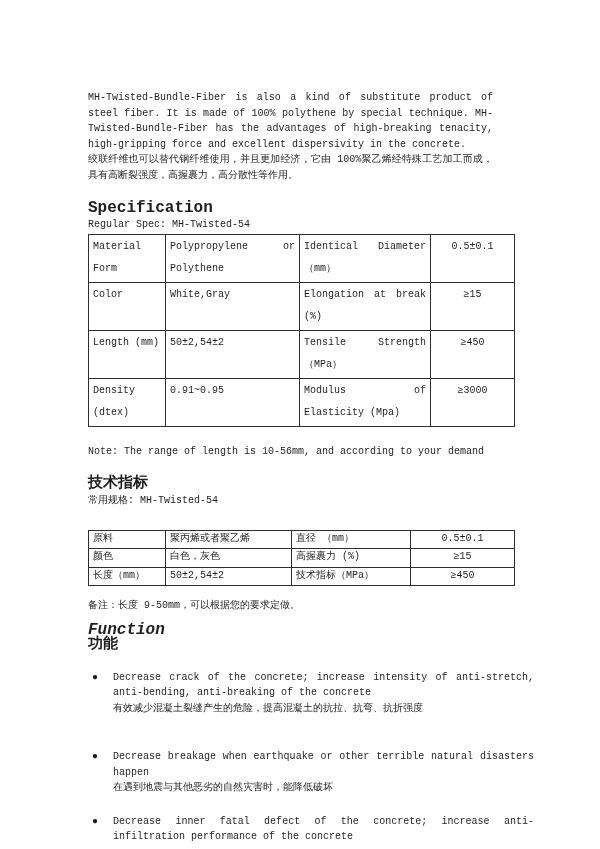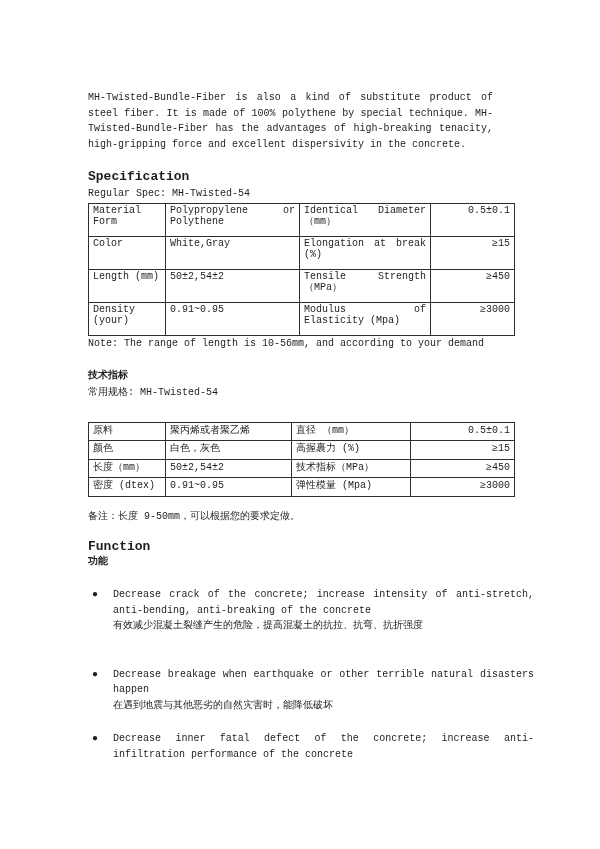--- a/index.html
+++ b/index.html
@@ -14,61 +14,61 @@
     font-family: "Liberation Mono", "DejaVu Sans Mono", monospace;
     font-size: 10px;
     line-height: 15.5px;
     color: #1e1e1e;
     overflow: hidden;
   }
   p { margin: 0; }
   .just { text-align: justify; }
   .heading {
     font-weight: bold;
-    font-size: 13px;
+    font-size: 16px;
     line-height: 14px;
   }
   .heading-zh {
     font-weight: bold;
-    font-size: 10px;
+    font-size: 15px;
     line-height: 15px;
   }
   .spec-heading { margin-top: 18px; }
   .subheading { line-height: 15px; margin-top: 2px; }
 
   table {
     border-collapse: collapse;
     table-layout: fixed;
     margin-top: 2px;
     width: 426px;
   }
   td {
     border: 1px solid #2d2d2d;
     vertical-align: top;
     padding: 1px 4px 2px 4px;
     text-align: justify;
     overflow: hidden;
   }
-  .table-en td { line-height: 11px; height: 29px; }
+  .table-en td { line-height: 22px; height: 29px; }
   .table-zh td { line-height: 14.5px; height: 14.5px; }
   .table-en col:nth-child(1) { width: 77px; }
   .table-en col:nth-child(2) { width: 134px; }
   .table-en col:nth-child(3) { width: 131px; }
   .table-en col:nth-child(4) { width: 84px; }
   .table-zh col:nth-child(1) { width: 77px; }
   .table-zh col:nth-child(2) { width: 126px; }
   .table-zh col:nth-child(3) { width: 119px; }
   .table-zh col:nth-child(4) { width: 104px; }
-  td.val { text-align: right; }
+  td.val { text-align: center; }
 
-  .note-line { }
+  .note-line { margin-top: 17px; }
   .tech-heading { margin-top: 16px; }
   .table-zh { margin-top: 22px; }
   .remark-line { margin-top: 13px; line-height: 14.5px; }
-  .func-en { margin-top: 16px; }
+  .func-en { margin-top: 9px; font-style: italic; }
   .func-zh { margin-top: 0; }
 
   ul.func-list {
     list-style: none;
     margin: 18px 0 0 0;
     padding: 0 0 0 4px;
   }
   ul.func-list li { display: flex; }
   ul.func-list li + li { margin-top: 33px; }
   ul.func-list li:nth-child(3) { margin-top: 18px; }
@@ -79,20 +79,21 @@
     line-height: 15.5px;
   }
   .btext { flex: none; width: 421px; }
 </style>
 </head>
 <body>
 
 <div class="page">
 
   <p class="just">MH-Twisted-Bundle-Fiber is also a kind of substitute product of steel fiber. It is made of 100% polythene by special technique. MH-Twisted-Bundle-Fiber has the advantages of high-breaking tenacity, high-gripping force and excellent dispersivity in the concrete.</p>
+  <p class="just">绞联纤维也可以替代钢纤维使用，并且更加经济，它由 100%聚乙烯经特殊工艺加工而成，具有高断裂强度，高握裹力，高分散性等作用。</p>
 
   <p class="heading spec-heading">Specification</p>
   <p class="subheading">Regular Spec: MH-Twisted-54</p>
 
   <table class="table-en">
     <colgroup>
         <col>
         <col>
         <col>
         <col>
@@ -110,21 +111,21 @@
       <td>Elongation at break (%)</td>
       <td class="val">≥15</td>
     </tr>
     <tr>
       <td>Length (mm)</td>
       <td>50±2,54±2</td>
       <td>Tensile Strength （MPa）</td>
       <td class="val">≥450</td>
     </tr>
     <tr>
-      <td>Density (your)</td>
+      <td>Density (dtex)</td>
       <td>0.91~0.95</td>
       <td>Modulus of Elasticity (Mpa)</td>
       <td class="val">≥3000</td>
     </tr>
   </tbody>
     </table>
 
   <p class="note-line">Note: The range of length is 10-56mm, and according to your demand</p>
 
   <p class="heading-zh tech-heading">技术指标</p>
@@ -149,26 +150,20 @@
       <td>白色，灰色</td>
       <td>高握裹力 (%)</td>
       <td class="val">≥15</td>
     </tr>
     <tr>
       <td>长度（mm）</td>
       <td>50±2,54±2</td>
       <td>技术指标（MPa）</td>
       <td class="val">≥450</td>
     </tr>
-    <tr>
-      <td>密度 (dtex)</td>
-      <td>0.91~0.95</td>
-      <td>弹性模量 (Mpa)</td>
-      <td class="val">≥3000</td>
-    </tr>
   </tbody>
     </table>
 
   <p class="remark-line">备注：长度 9-50mm，可以根据您的要求定做。</p>
   <p class="heading func-en">Function</p>
   <p class="heading-zh func-zh">功能</p>
 
   <ul class="func-list">
     <li>
       <span class="dot">●</span>

